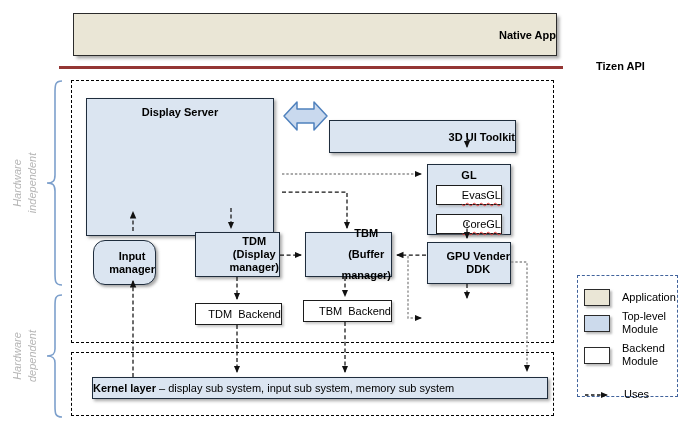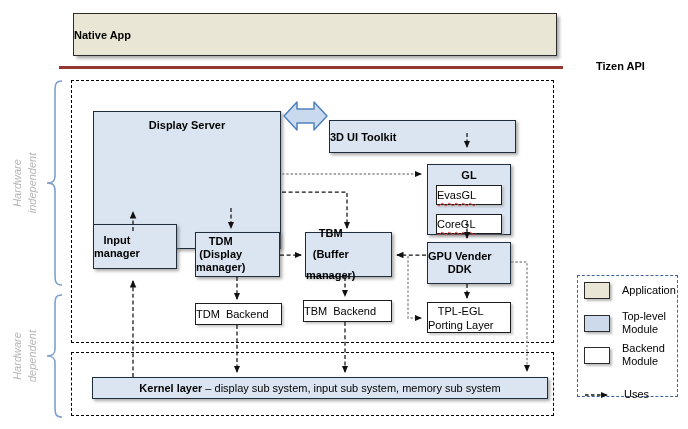--- a/index.html
+++ b/index.html
@@ -13,21 +13,21 @@
     box-shadow:2px 2px 3px rgba(110,110,110,.6);
   }
   .appfill{
     background:#eae6d6;border:1.5px solid #2b2b2b;
     box-shadow:2.5px 2.5px 3px rgba(110,110,110,.6);
   }
   .whitebox{
     background:#ffffff;border:1px solid #1c1c1c;
     box-shadow:1.5px 1.5px 2px rgba(140,140,140,.45);
   }
-  .center{display:flex;align-items:center;justify-content:flex-start;text-align:center;}
+  .center{display:flex;align-items:center;justify-content:flex-end;text-align:center;}
   .bold{font-weight:bold;}
   .prewrap{white-space:pre-line;}
   .region{position:absolute;box-sizing:border-box;border:1px dashed #000;}
   .tizen-line{position:absolute;left:59px;top:66px;width:504px;height:3px;background:#943634;}
   .tizen-label{position:absolute;left:596px;top:60px;font-size:11px;font-weight:bold;color:#000;}
   .hw-label{
     position:absolute;width:140px;height:32px;text-align:center;
     transform:rotate(-90deg);color:#b5b5b5;font-style:italic;
     font-size:11px;line-height:15px;white-space:pre-line;
   }
@@ -39,21 +39,21 @@
     position:absolute;left:577px;top:275px;width:101px;height:122px;
     box-sizing:border-box;border:1px dashed #41639c;background:#fff;
   }
   .lg-row{position:absolute;left:6px;display:flex;align-items:center;gap:12px;}
   .lg-swatch{
     width:26px;height:17px;border:1px solid #2b2b2b;box-sizing:border-box;
     box-shadow:1.5px 1.5px 2px rgba(120,120,120,.5);flex:0 0 auto;
   }
   .lg-label{font-size:11px;line-height:13px;color:#000;max-width:56px;}
   .wires{position:absolute;left:0;top:0;pointer-events:none;}
-  .kernel-text{display:flex;align-items:center;justify-content:center;gap:3px;width:100%;height:100%;}
+  .kernel-text{display:flex;align-items:center;gap:3px;width:100%;height:100%;}
   .backend-label{word-spacing:3px;}
 </style>
 </head>
 <body>
 
 <div class="stage">
 
   <div class="box appfill center bold" style="left:73px;top:13px;width:484px;height:43px;">
     <span>Native App</span>
   </div>
@@ -62,39 +62,39 @@
   <div class="tizen-label">Tizen API</div>
 
   <div class="region" style="left:71px;top:80px;width:483px;height:263px;"></div>
   <div class="region" style="left:71px;top:352px;width:483px;height:64px;"></div>
 
   <div class="hw-label" style="left:-44px;top:167px;">Hardware
 independent</div>
   <div class="hw-label" style="left:-44px;top:340px;">Hardware
 dependent</div>
 
-  <div class="box filled" style="left:93px;top:98px;width:188px;height:138px;margin-top:13px;">
+  <div class="box filled" style="left:86px;top:98px;width:188px;height:138px;">
     <div class="bold" style="text-align:center;padding-top:7px;">Display Server</div>
   </div>
 
   <div class="box filled center bold" style="left:329px;top:100px;width:187px;height:33px;margin-top:20px;">
     <span>3D UI Toolkit</span>
   </div>
 
   <div class="box filled" style="left:427px;top:164px;width:84px;height:71px;">
     <div class="bold" style="text-align:center;padding-top:4px;">GL</div>
     <div class="box whitebox center" style="left:8px;top:49px;width:66px;height:20px;">
       <span class="squiggle">CoreGL</span>
     </div>
     <div class="box whitebox center" style="left:8px;top:20px;width:66px;height:20px;">
       <span class="squiggle">EvasGL</span>
     </div>
   </div>
 
-  <div class="box filled center bold prewrap" style="left:93px;top:224px;width:84px;height:45px;line-height:13px;">
+  <div class="box filled center bold prewrap" style="left:93px;top:240px;width:63px;height:45px;line-height:13px;border-radius:12px;">
     <span class="prewrap">Input
 manager</span>
   </div>
 
   <div class="box filled center bold" style="left:195px;top:232px;width:85px;height:45px;line-height:13px;">
     <span class="prewrap">TDM
 (Display
 manager)</span>
   </div>
 
@@ -110,34 +110,30 @@
   </div>
 
   <div class="box whitebox center" style="left:195px;top:303px;width:87px;height:22px;">
     <span class="backend-label">TDM Backend</span>
   </div>
 
   <div class="box whitebox center" style="left:303px;top:300px;width:89px;height:22px;">
     <span class="backend-label">TBM Backend</span>
   </div>
 
-  <div class="box whitebox center" style="left:427px;top:302px;width:84px;height:31px;line-height:14px;">
-    <span class="prewrap">TPL-EGL
-Porting Layer</span>
-  </div>
 
   <div class="box filled" style="left:92px;top:377px;width:456px;height:22px;border-width:1.5px;">
     <div class="kernel-text">
       <span class="bold">Kernel layer</span>
       <span>– display sub system, input sub system, memory sub system</span>
     </div>
   </div>
 
   <div class="legend">
-    <div class="lg-row" style="top:6px;">
+    <div class="lg-row" style="top:13px;">
       <div class="lg-swatch" style="background:#eae6d6;"></div>
       <div class="lg-label">Application</div>
     </div>
     <div class="lg-row" style="top:34px;">
       <div class="lg-swatch" style="background:#ccdaec;"></div>
       <div class="lg-label">Top-level Module</div>
     </div>
     <div class="lg-row" style="top:66px;justify-content:center;">
       <div class="lg-swatch" style="background:#ffffff;"></div>
       <div class="lg-label">Backend Module</div>

